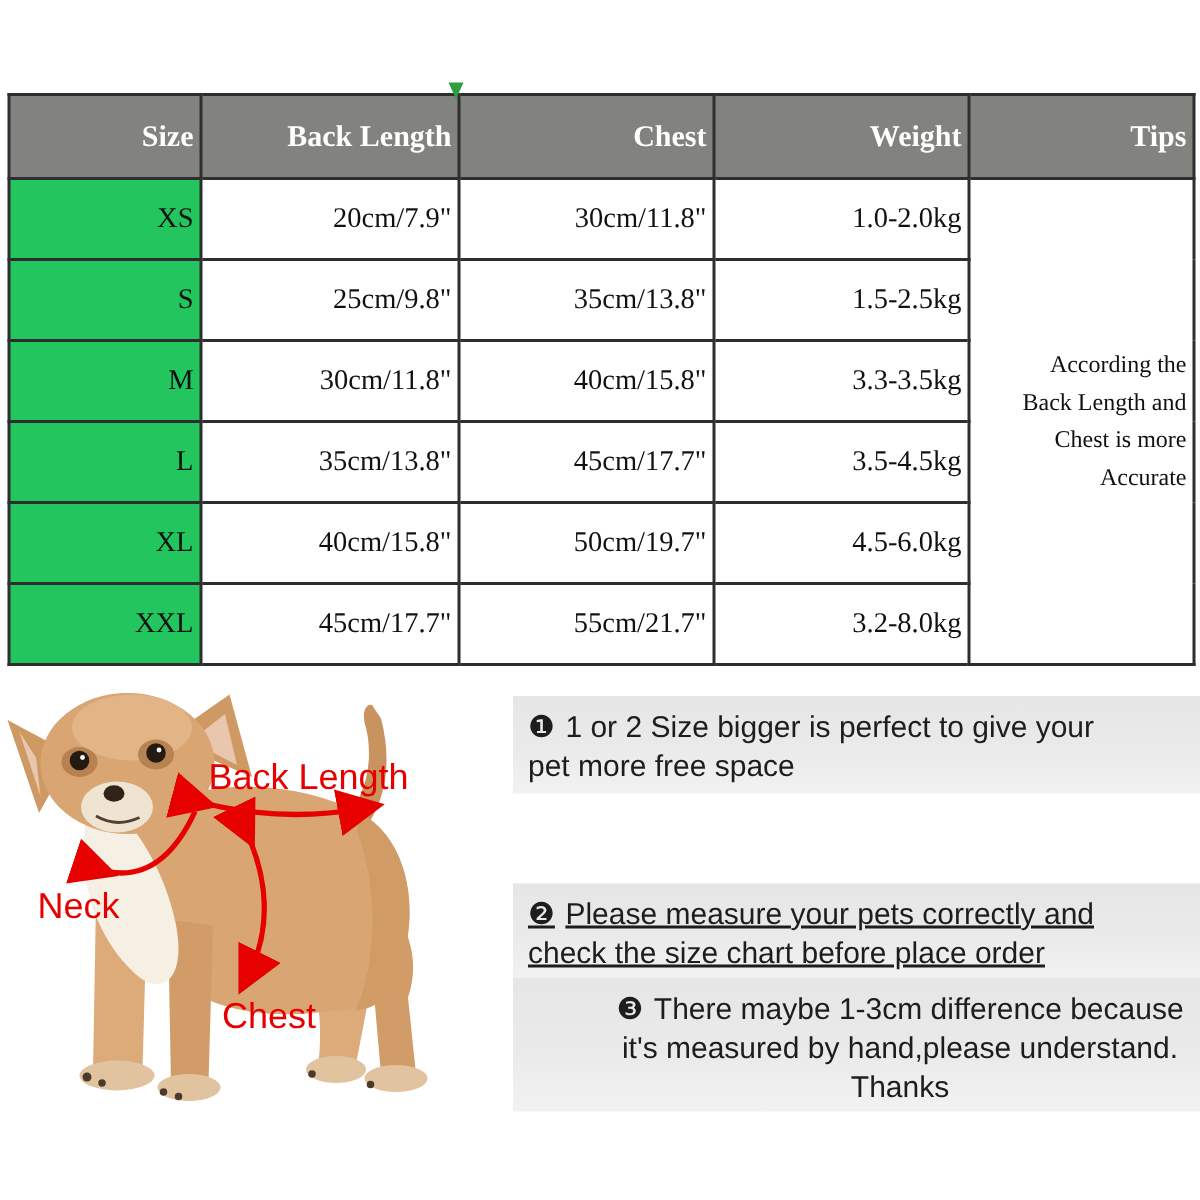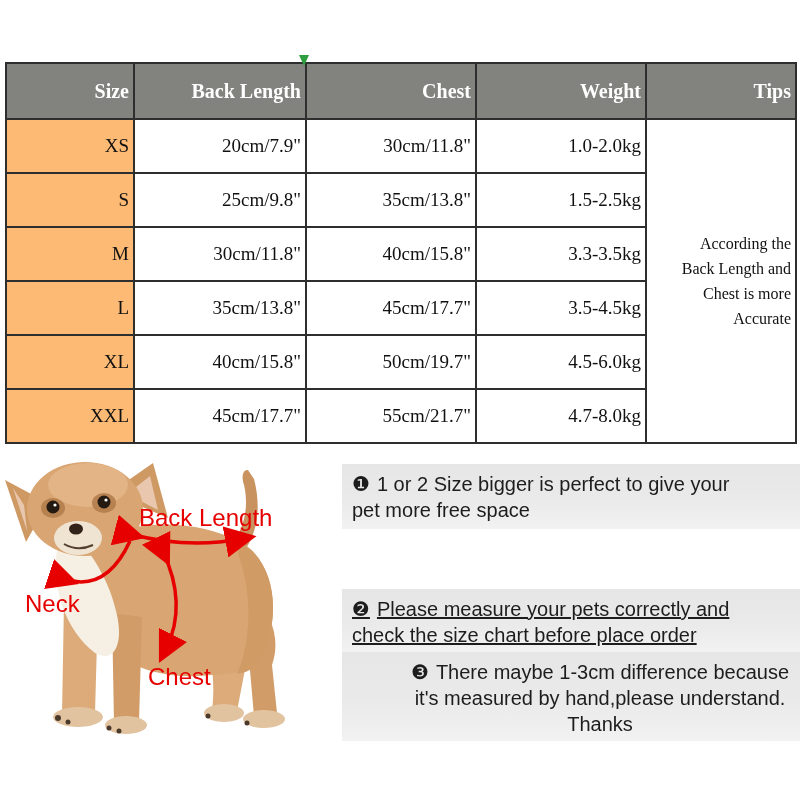--- a/index.html
+++ b/index.html
@@ -6,21 +6,21 @@
   .page{position:relative;width:800px;height:800px;background:#ffffff;overflow:hidden;
         font-family:"Liberation Serif", serif;}
 
   
   table.size-table{position:absolute;left:5px;top:62px;border-collapse:collapse;
         table-layout:fixed;width:790px;}
   .size-table th,.size-table td{border:2px solid #2e2e2e;text-align:right;vertical-align:middle;
         padding:4px;font-family:"Liberation Serif", serif;color:#111;}
   .size-table th{background:#82827e;color:#ffffff;font-weight:bold;font-size:20px;height:46px;}
   .size-table td{font-size:19px;height:44px;background:#ffffff;}
-  .size-table td.size-cell{background:#fdba74;}
+  .size-table td.size-cell{background:#22c55e;}
   .size-table td.tips-cell{background:#ffffff;font-size:16px;line-height:25px;}
   .col-size{width:128px;}.col-back{width:172px;}.col-chest{width:170px;}
   .col-weight{width:170px;}.col-tips{width:150px;}
 
   
   .green-mark{position:absolute;left:299px;top:55px;width:0;height:0;
         border-left:5px solid transparent;border-right:5px solid transparent;
         border-top:11px solid #2f9e3f;}
 
   
@@ -95,21 +95,21 @@
       <tr>
         <td class="size-cell">XL</td>
         <td>40cm/15.8"</td>
         <td>50cm/19.7"</td>
         <td>4.5-6.0kg</td>
       </tr>
       <tr>
         <td class="size-cell">XXL</td>
         <td>45cm/17.7"</td>
         <td>55cm/21.7"</td>
-        <td>4.7-8.0kg</td>
+        <td>3.2-8.0kg</td>
       </tr>
     </tbody>
   </table>
 
   <div class="green-mark"></div>
 
   <div class="dog-wrap">
     <svg width="345" height="355" viewBox="0 0 345 355">
       <defs>
         <marker id="arrw" orient="auto" markerWidth="9" markerHeight="9" refX="4.5" refY="4.5">

